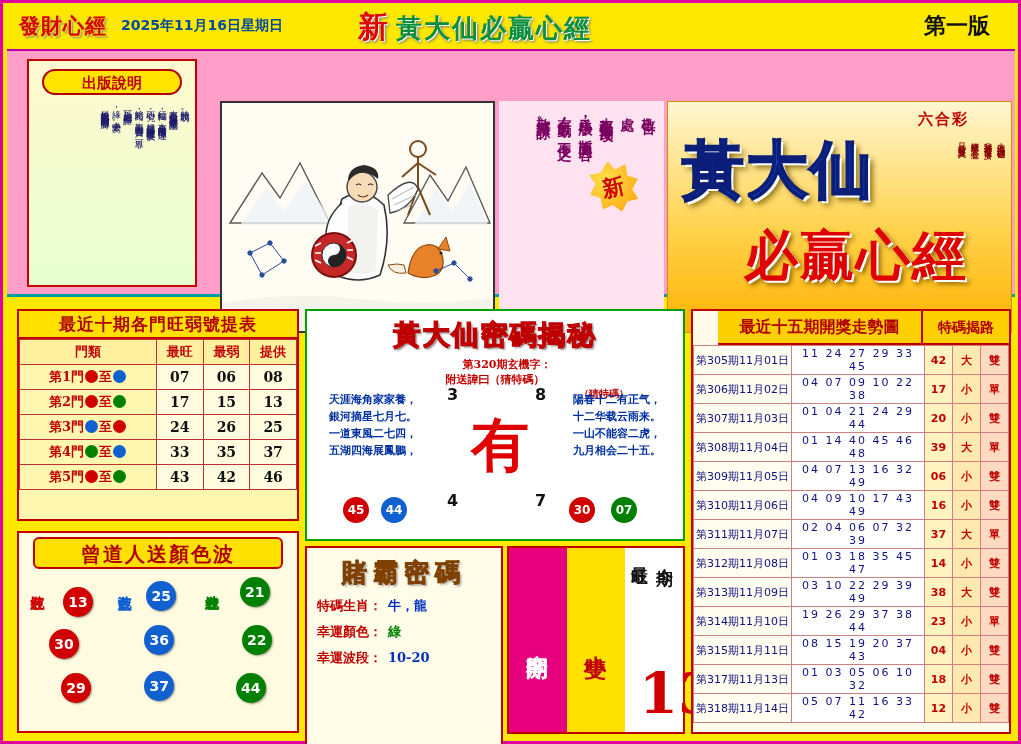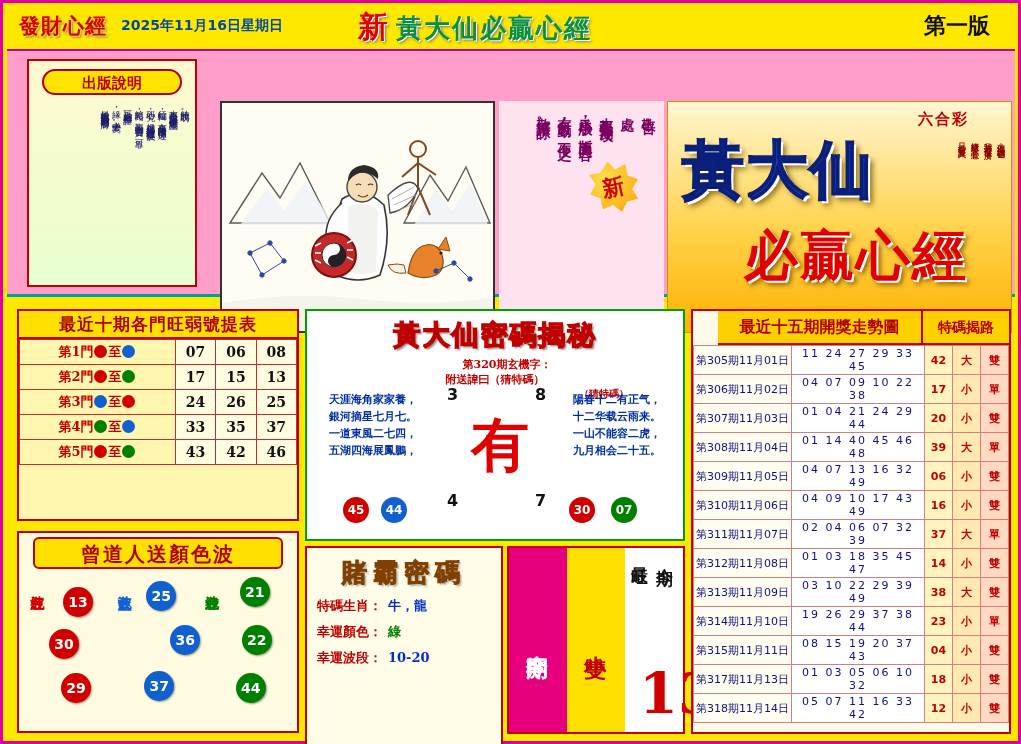--- a/index.html
+++ b/index.html
@@ -567,20 +567,26 @@
         <div class="vcol">橫財千心意</div>
         <div class="vcol">只待有緣人</div>
       </div>
     </div>
   </div>
 
   <div class="sec-left">
     <div class="tbl-title">最近十期各門旺弱號提表</div>
     <table class="grid">
       <tbody>
+          <tr>
+        <th>門類</th>
+        <th>最旺</th>
+        <th>最弱</th>
+        <th>提供</th>
+      </tr>
       <tr>
         <td><span>第1門</span><span class="mendot" id="d0a" style="background: rgb(208, 0, 0);"></span><span>至</span><span class="mendot" id="d0b" style="background: rgb(16, 96, 208);"></span></td>
         <td class="val">07</td>
         <td class="val">06</td>
         <td class="val">08</td>
       </tr>
       <tr>
         <td><span>第2門</span><span class="mendot" id="d1a" style="background: rgb(208, 0, 0);"></span><span>至</span><span class="mendot" id="d1b" style="background: rgb(0, 128, 0);"></span></td>
         <td class="val">17</td>
         <td class="val">15</td>
@@ -613,21 +619,21 @@
     <div class="color-grid">
       <div class="cg-col">
         <div class="cg-label" id="lbl0" style="color: rgb(208, 0, 0);">紅色波</div>
         <div class="ball" id="b00" style="left: 36px; top: 6px; background: rgb(208, 0, 0);">13</div>
         <div class="ball" id="b01" style="left: 22px; top: 48px; background: rgb(208, 0, 0);">30</div>
         <div class="ball" id="b02" style="left: 34px; top: 92px; background: rgb(208, 0, 0);">29</div>
       </div>
       <div class="cg-col">
         <div class="cg-label" id="lbl1" style="color: rgb(16, 96, 208);">藍色波</div>
         <div class="ball" id="b10" style="left: 32px; top: 0px; background: rgb(16, 96, 208);">25</div>
-        <div class="ball" id="b11" style="left: 56px; top: 44px; background: rgb(16, 96, 208);">36</div>
+        <div class="ball" id="b11" style="left: 30px; top: 44px; background: rgb(16, 96, 208);">36</div>
         <div class="ball" id="b12" style="left: 30px; top: 90px; background: rgb(16, 96, 208);">37</div>
       </div>
       <div class="cg-col">
         <div class="cg-label" id="lbl2" style="color: rgb(0, 128, 0);">綠色波</div>
         <div class="ball" id="b20" style="left: 38px; top: -4px; background: rgb(0, 128, 0);">21</div>
         <div class="ball" id="b21" style="left: 40px; top: 44px; background: rgb(0, 128, 0);">22</div>
         <div class="ball" id="b22" style="left: 34px; top: 92px; background: rgb(0, 128, 0);">44</div>
       </div>
     </div>
   </div>

